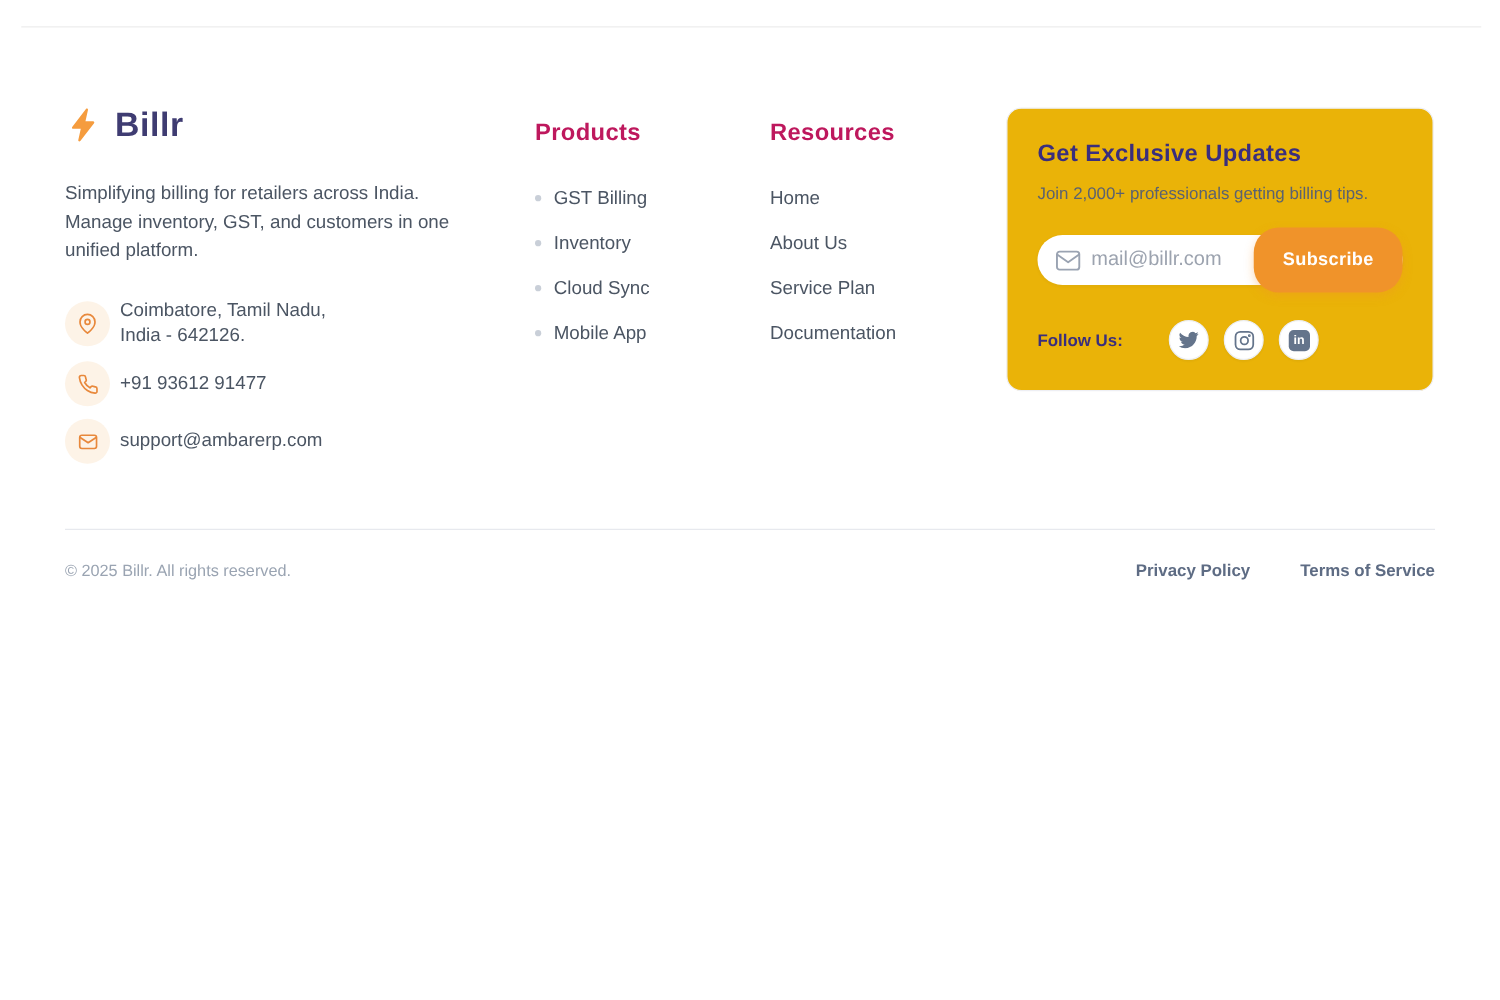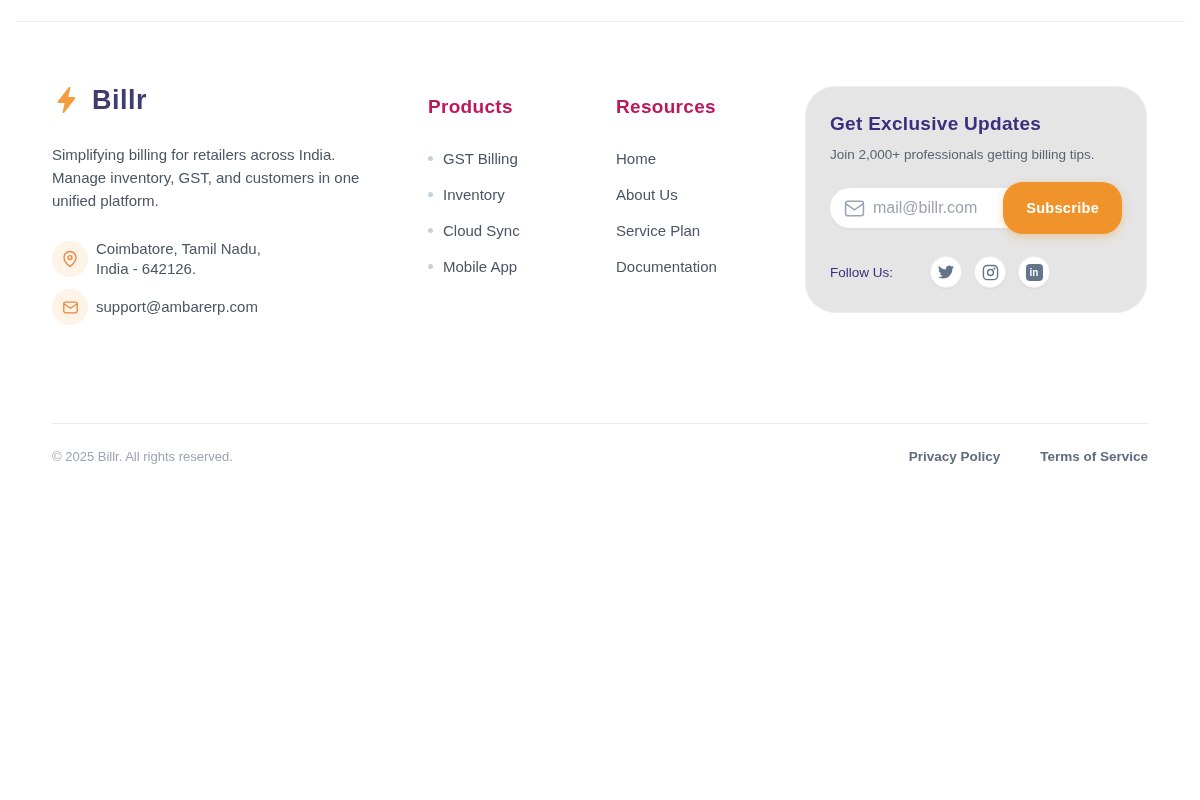--- a/index.html
+++ b/index.html
@@ -28,35 +28,35 @@
   .col-links { padding-top: 12px; }
   .col-products { width: 188px; margin-left: 26px; }
   .col-resources { width: 189px; }
   .col-title { font-size: 19px; font-weight: bold; color: #be185d; letter-spacing: .3px; }
   .link-list { list-style: none; margin-top: 29px; }
   .link-list li { margin-bottom: 13px; height: 23px; display: flex; align-items: center; }
   .bullet { width: 5px; height: 5px; border-radius: 50%; background: #C9CFD8; margin-right: 10px; flex: none; }
   .footer-link { font-size: 15px; color: #4B5563; text-decoration: none; cursor: pointer; }
 
   
-  .card { width: 342px; margin-top: 2px; background: #e5e5e5; border: 1px solid #EEEFF4;
-    border-radius: 30px; padding: 26px 24px 24px 24px; min-height: 226px; }
+  .card { width: 342px; margin-top: 2px; background: #eab308; border: 1px solid #EEEFF4;
+    border-radius: 12px; padding: 26px 24px 24px 24px; min-height: 226px; }
   .card-title { font-size: 19px; font-weight: bold; color: #3A2E7D; letter-spacing: .3px; }
   .card-sub { margin-top: 12px; font-size: 13.5px; color: #5B6270; }
   .subscribe-pill { margin-top: 26px; height: 40px; background: #ffffff; border-radius: 20px;
     display: flex; align-items: center; padding-left: 14px; box-shadow: 0 1px 3px rgba(30,40,70,.05); }
   .pill-mail-icon { flex: none; display: inline-flex; margin-right: 8px; }
   .email-input { flex: 1; min-width: 0; border: none; outline: none; background: transparent;
     font-size: 16px; color: #4B5563; font-family: "Liberation Sans", sans-serif; }
   .email-input::placeholder { color: #9CA3AF; }
   .subscribe-btn { flex: none; height: 52px; padding: 0 23px; border: none; border-radius: 20px;
     background: #F0932A; color: #ffffff; font-size: 14.5px; font-weight: bold; letter-spacing: .3px;
     cursor: pointer; font-family: "Liberation Sans", sans-serif; box-shadow: 0 3px 8px rgba(240,147,42,.35); }
   .follow-row { margin-top: 28px; display: flex; align-items: center; }
-  .follow-label { font-size: 13.5px; font-weight: normal; color: #3A2E7D; }
+  .follow-label { font-size: 13.5px; font-weight: bold; color: #3A2E7D; }
   .social-group { display: flex; gap: 12px; margin-left: 37px; }
   .social-btn { width: 32px; height: 32px; border-radius: 50%; background: #ffffff;
     display: flex; align-items: center; justify-content: center; cursor: pointer;
     border: 1px solid #EDEFF3; box-shadow: 0 1px 2px rgba(30,40,70,.06); }
   .li-badge { width: 17px; height: 17px; border-radius: 4px; background: #64748B; color: #fff;
     font-size: 10px; font-weight: bold; display: flex; align-items: center; justify-content: center; }
 
   
   .footer-bottom { border-top: 1px solid #E7E9EE; margin-top: 0; padding-top: 25px;
     display: flex; align-items: flex-end; justify-content: space-between; }
@@ -92,20 +92,28 @@
                 <path d="M20 10c0 6-8 12-8 12s-8-6-8-12a8 8 0 0 1 16 0z"></path>
                   <circle cx="12" cy="10" r="2.6"></circle>
               </svg>
             </span>
             <span class="contact-text">
               <span>Coimbatore, Tamil Nadu,</span><br>
               <span>India - 642126.</span>
             </span>
           </div>
 
+          <div class="contact-row">
+            <span class="contact-icon-wrap">
+              <svg width="17" height="17" viewBox="0 0 24 24" fill="none" stroke="#E8883B" stroke-width="1.9" stroke-linecap="round" stroke-linejoin="round">
+                <path d="M22 16.92v3a2 2 0 0 1-2.18 2 19.79 19.79 0 0 1-8.63-3.07 19.5 19.5 0 0 1-6-6A19.79 19.79 0 0 1 2.12 4.18 2 2 0 0 1 4.11 2h3a2 2 0 0 1 2 1.72c.13.96.36 1.9.7 2.81a2 2 0 0 1-.45 2.11L8.09 9.91a16 16 0 0 0 6 6l1.27-1.27a2 2 0 0 1 2.11-.45c.91.34 1.85.57 2.81.7A2 2 0 0 1 22 16.92z"></path>
+              </svg>
+            </span>
+            <span class="contact-text">+91 93612 91477</span>
+          </div>
 
           <div class="contact-row">
             <span class="contact-icon-wrap">
               <svg width="17" height="17" viewBox="0 0 24 24" fill="none" stroke="#E8883B" stroke-width="1.9" stroke-linecap="round" stroke-linejoin="round">
                 <rect x="2.5" y="4.5" width="19" height="15" rx="2.5"></rect>
                   <path d="m21 7-9 6-9-6"></path>
               </svg>
             </span>
             <span class="contact-text">support@ambarerp.com</span>
           </div>

